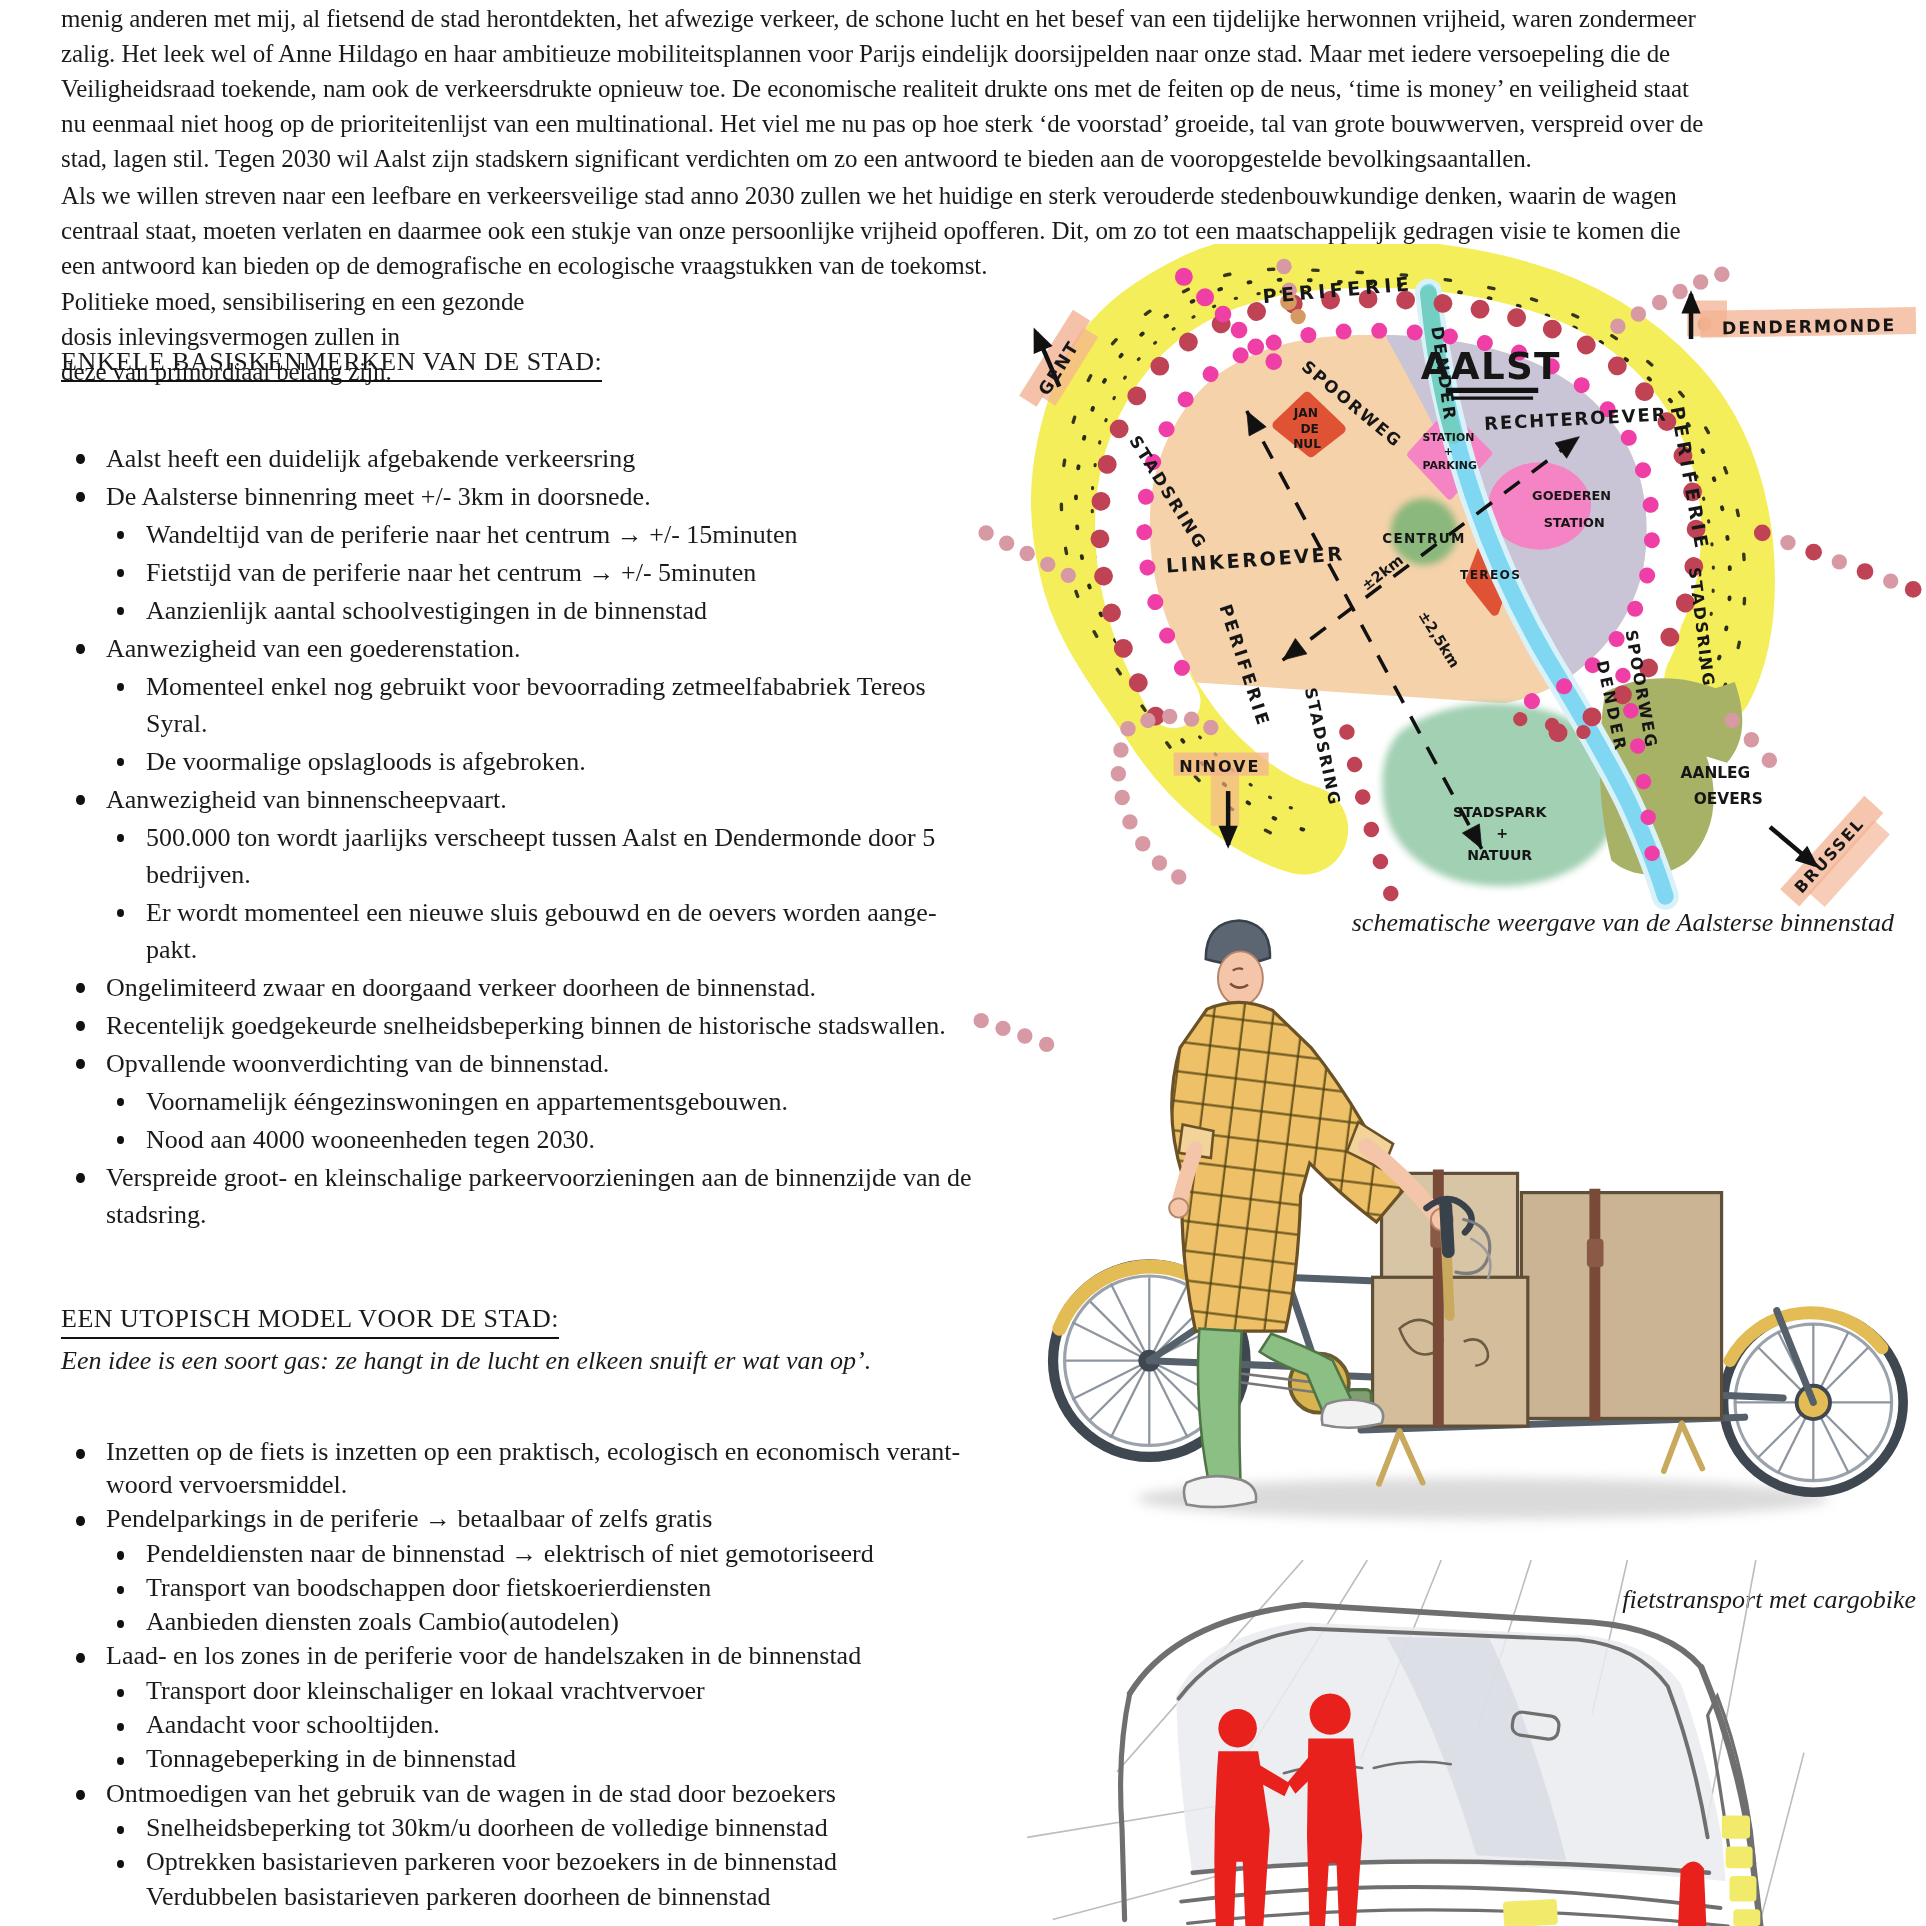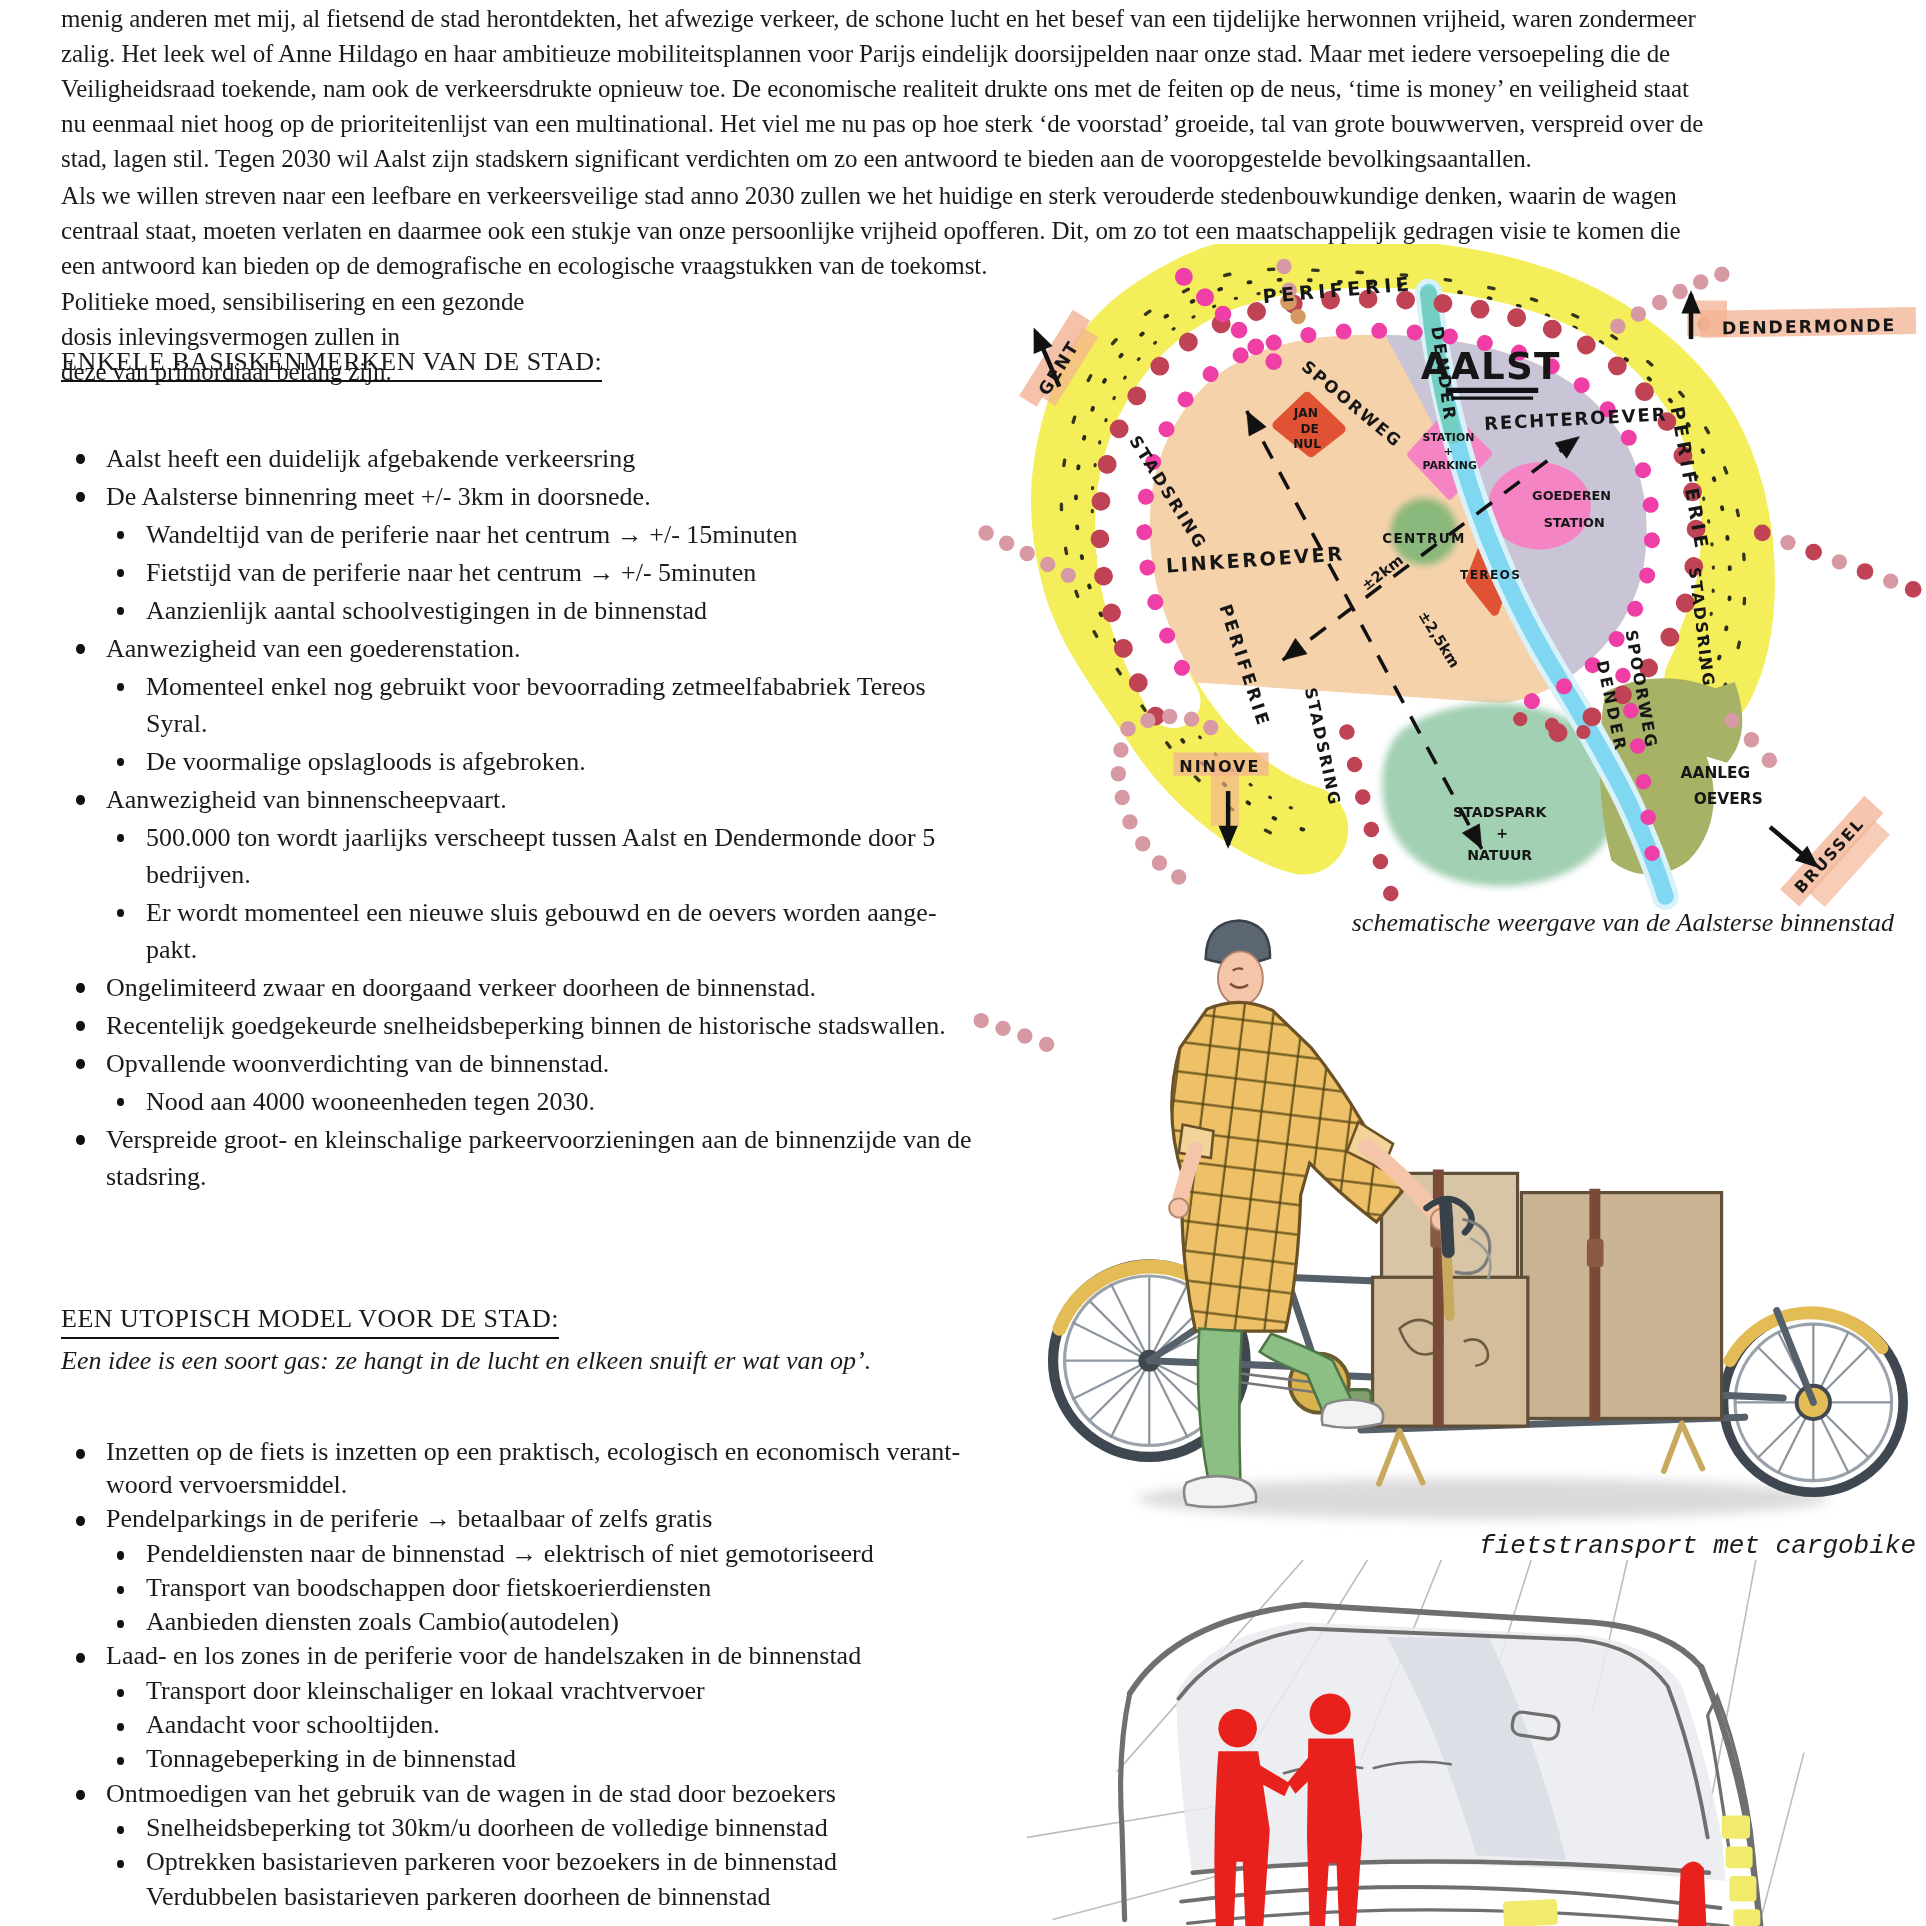--- a/index.html
+++ b/index.html
@@ -29,21 +29,21 @@
   .li .dot{position:absolute;background:#111;border-radius:50%;}
   .li.lvl1 .dot{left:15.4px;top:13.5px;width:8.3px;height:10.3px;}
   .li.lvl2 .dot{left:56px;top:14.8px;width:7px;height:8.3px;}
   .li:first-child{margin-top:0;}
   .figsvg{position:absolute;}
   .map-svg{left:963px;top:244px;width:963px;height:732px;}
   .bike-svg{left:950px;top:918px;width:976px;height:648px;}
   .van-svg{left:1027px;top:1560px;width:899px;height:366px;}
   .caption{position:absolute;font-size:26px;font-style:italic;text-align:right;color:#1b1b1b;}
   .cap-map{left:1091px;top:908px;width:803px;}
-  .cap-bike{left:1412px;top:1531px;width:504px;font-family:Liberation Mono, monospace;}
+  .cap-bike{left:1412px;top:1585px;width:504px;}
   .maplabel{font-family:"DejaVu Sans",sans-serif;font-weight:700;fill:#161616;}
 </style>
 </head>
 <body>
 
 <div class="page">
 
   <div class="para p1">menig anderen met mij, al fietsend de stad herontdekten, het afwezige verkeer, de schone lucht en het besef van een tijdelijke herwonnen vrijheid, waren zondermeer
 zalig. Het leek wel of Anne Hildago en haar ambitieuze mobiliteitsplannen voor Parijs eindelijk doorsijpelden naar onze stad. Maar met iedere versoepeling die de
 Veiligheidsraad toekende, nam ook de verkeersdrukte opnieuw toe. De economische realiteit drukte ons met de feiten op de neus, ‘time is money’ en veiligheid staat
@@ -69,20 +69,21 @@
 Syral.</span></div>
       <div class="li lvl2"><span class="dot"></span><span>De voormalige opslagloods is afgebroken.</span></div>
       <div class="li lvl1"><span class="dot"></span><span>Aanwezigheid van binnenscheepvaart.</span></div>
       <div class="li lvl2"><span class="dot"></span><span>500.000 ton wordt jaarlijks verscheept tussen Aalst en Dendermonde door 5
 bedrijven.</span></div>
       <div class="li lvl2"><span class="dot"></span><span>Er wordt momenteel een nieuwe sluis gebouwd en de oevers worden aange-
 pakt.</span></div>
       <div class="li lvl1"><span class="dot"></span><span>Ongelimiteerd zwaar en doorgaand verkeer doorheen de binnenstad.</span></div>
       <div class="li lvl1"><span class="dot"></span><span>Recentelijk goedgekeurde snelheidsbeperking binnen de historische stadswallen.</span></div>
       <div class="li lvl1"><span class="dot"></span><span>Opvallende woonverdichting van de binnenstad.</span></div>
+      <div class="li lvl2"><span class="dot"></span><span>Voornamelijk ééngezinswoningen en appartementsgebouwen.</span></div>
       <div class="li lvl2"><span class="dot"></span><span>Nood aan 4000 wooneenheden tegen 2030.</span></div>
       <div class="li lvl1"><span class="dot"></span><span>Verspreide groot- en kleinschalige parkeervoorzieningen aan de binnenzijde van de
 stadsring.</span></div>
     </div>
 
   <div class="heading h2pos">
     <span>EEN UTOPISCH MODEL VOOR DE STAD:</span>
   </div>
   <div class="quote">Een idee is een soort gas: ze hangt in de lucht en elkeen snuift er wat van op’.</div>
   <div class="list list2">

